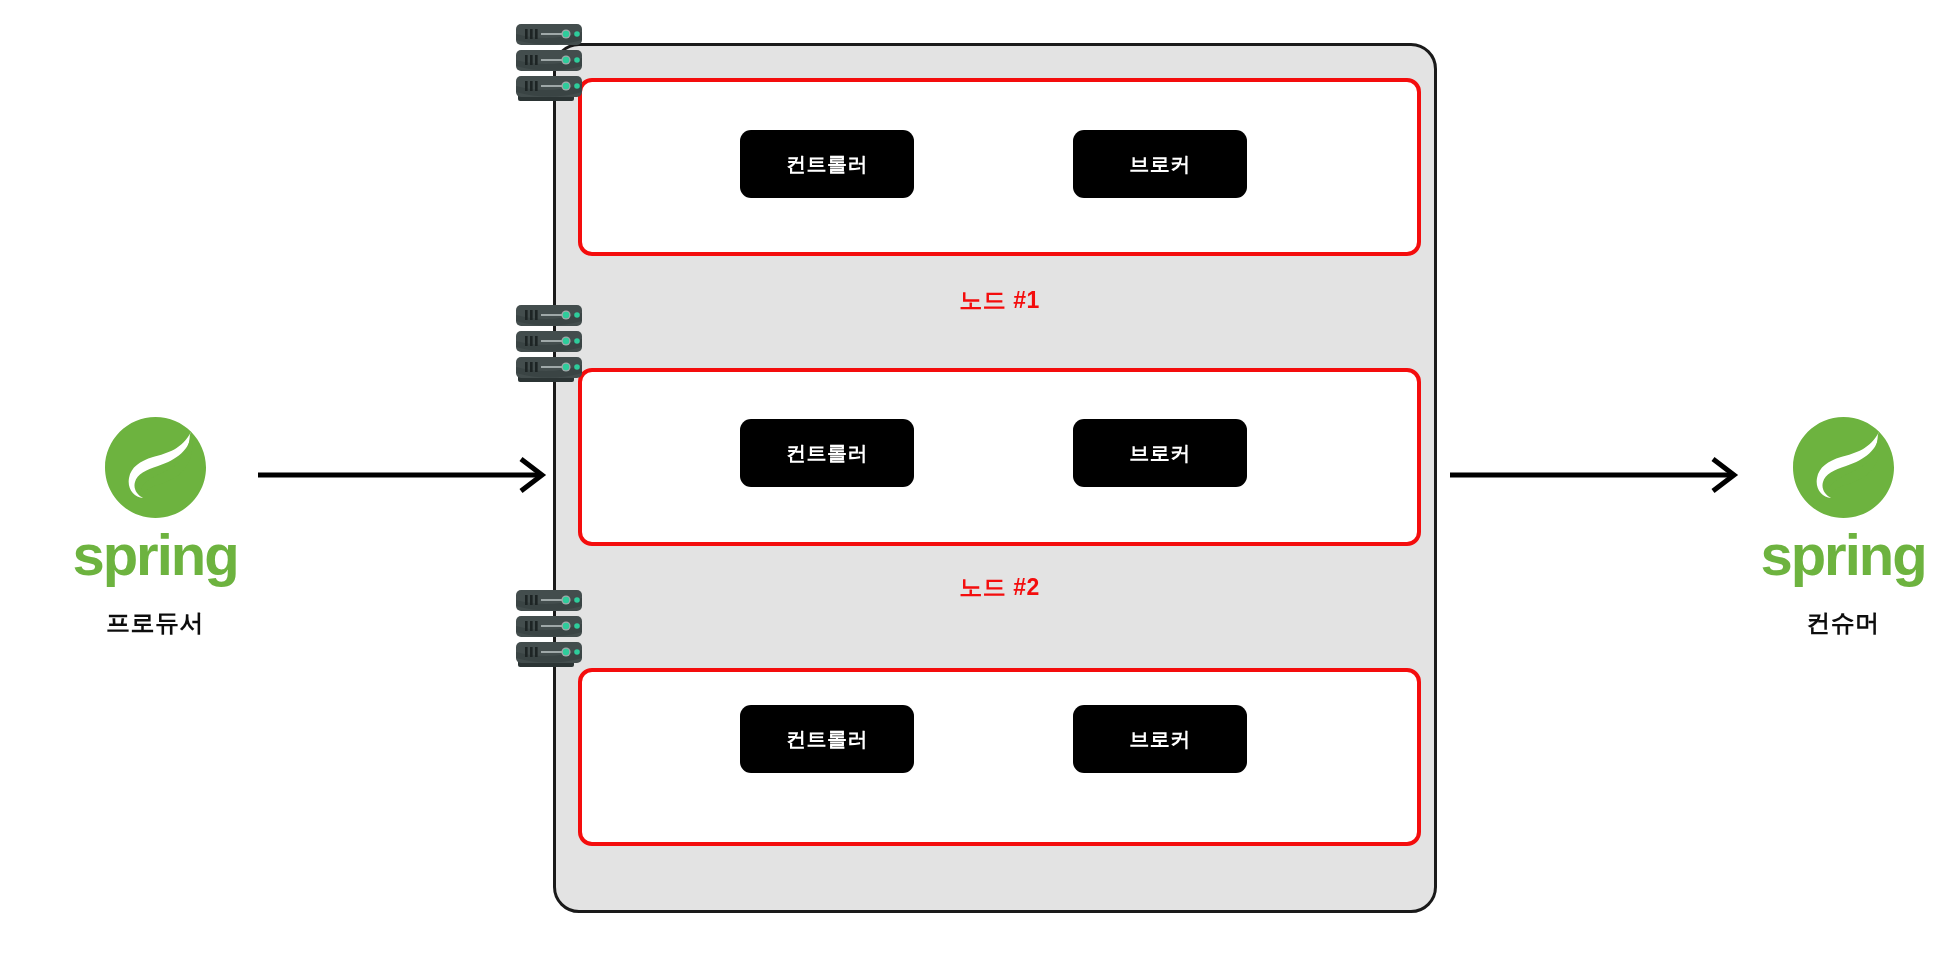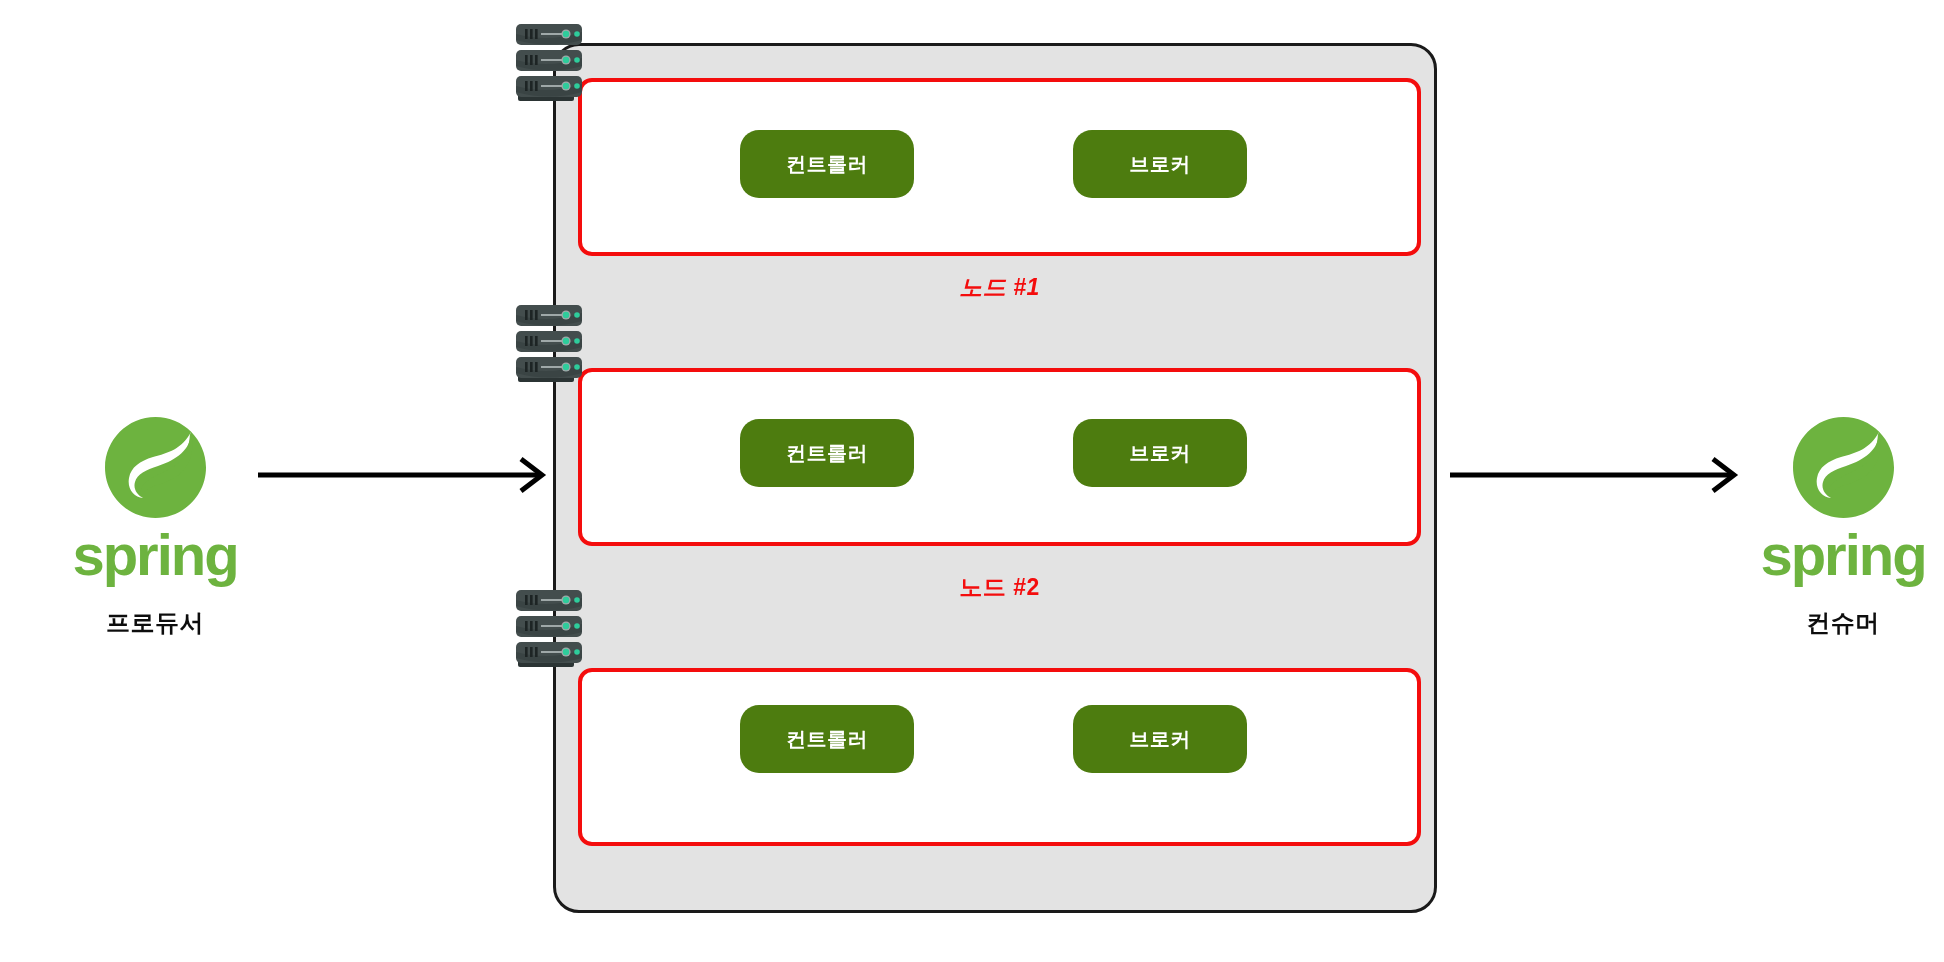--- a/index.html
+++ b/index.html
@@ -52,31 +52,31 @@
     position: absolute;
     left: 578px;
     width: 843px;
     text-align: center;
     color: #f40d0d;
     font-size: 23px;
     font-weight: bold;
     letter-spacing: 0.5px;
     white-space: nowrap;
   }
-  .node-label.n1 { top: 272px; font-style: italic; }
+  .node-label.n1 { top: 285px; }
   .node-label.n2 { top: 572px; }
   .node-label.n3 { top: 873px; }
 
   
   .comp-box {
     position: absolute;
     width: 174px;
     height: 68px;
-    background: #4d7c0f;
-    border-radius: 19px;
+    background: #000000;
+    border-radius: 11px;
     color: #ffffff;
     font-size: 20px;
     font-weight: bold;
     display: flex;
     align-items: center;
     justify-content: center;
     box-sizing: border-box;
     letter-spacing: 0.5px;
   }
   .comp-box.ctrl-1 { left: 740px; top: 130px; }

